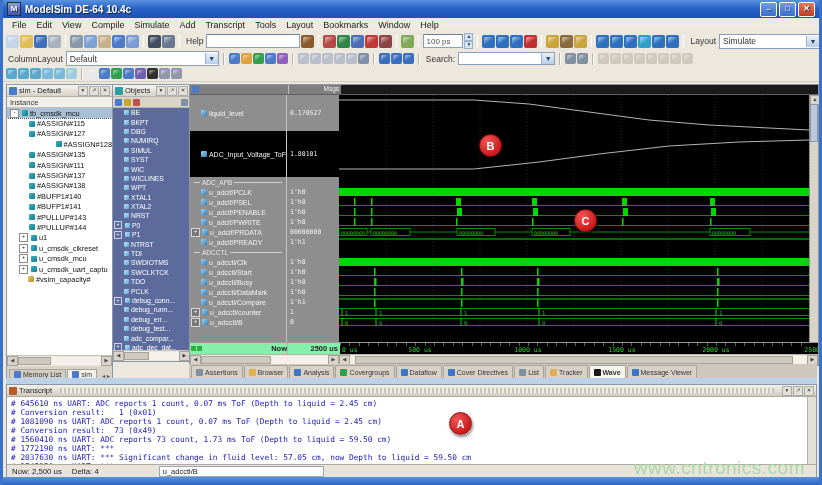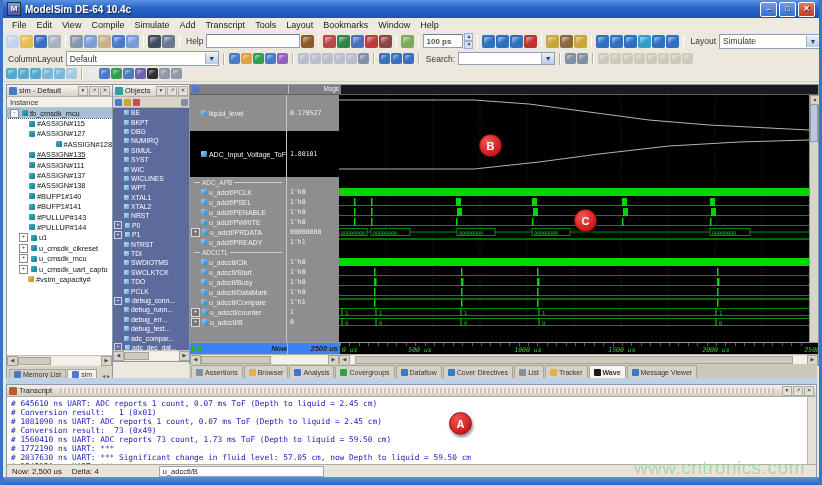--- a/index.html
+++ b/index.html
@@ -25,21 +25,21 @@
     border-bottom:1px solid #d5d0c5;}
   #tb1{top:31px;height:20px;} #tb2{top:51px;height:15px;} #tb3{top:66px;height:15px;}
   .tbgroup{display:flex;align-items:center;gap:1px;padding:0 3px;}
   .sep{width:1px;height:12px;background:#b8b3a8;border-right:1px solid #fff;margin:0 1px;}
   .ic{width:13px;height:13px;border-radius:2px;position:relative;}
   .ic i{position:absolute;left:2px;top:2px;right:2px;bottom:2px;border-radius:2px;
     background:linear-gradient(145deg,rgba(255,255,255,.65),rgba(255,255,255,0) 55%);}
   #tb2 .ic,#tb3 .ic{width:11px;height:11px;}
   .tlabel{font-size:8.5px;color:#333;margin:0 2px;}
   .fld{background:#fff;border:1px solid #8aa0b8;border-top-color:#6a8098;height:12px;
-    font-size:8px;color:#555;display:flex;align-items:center;padding:0 2px;font-weight:bold;}
+    font-size:8px;color:#555;display:flex;align-items:center;padding:0 2px;}
   .combo{background:#fff;border:1px solid #8aa0b8;height:13px;display:flex;align-items:center;
     font-size:8.5px;color:#333;padding-left:3px;}
   .combo .arrow{margin-left:auto;width:12px;height:11px;background:linear-gradient(#e8f0fa,#b9cdea);
     border-left:1px solid #9ab0cc;color:#345;font-size:7px;line-height:11px;text-align:center;}
   .spin{display:flex;flex-direction:column;width:9px;}
   .spin b{height:6px;background:#d7e3f2;border:1px solid #9ab0cc;font-size:5px;line-height:4px;
     text-align:center;color:#345;font-weight:normal;}
   
   .panel{position:absolute;background:#fff;border:1px solid #8c98a8;}
   .panel-title{height:11px;background:linear-gradient(#f7f5ef,#d6d2c6);border-bottom:1px solid #b8b3a8;
@@ -100,21 +100,21 @@
   .wrow .exp{width:7px;height:7px;border:1px solid #d8d8d8;background:#777;color:#fff;font-size:6px;
     line-height:5px;text-align:center;margin-left:1px;flex:none;}
   .wrow .dia{width:6px;height:6px;background:linear-gradient(135deg,#9fd2f0,#2f7ec0);margin:0 2px;
     flex:none;border-radius:1px;}
   .wrow.sel{background:#000;}
   .wdiv{display:flex;align-items:center;color:#e8e8e8;font-size:6.5px;padding:0 2px;}
   .wdiv:before,.wdiv:after{content:"";flex:1;border-top:1px solid #cfcfcf;margin:0 2px;}
   .wdiv:before{max-width:6px;}
   .vrow{display:flex;align-items:center;font-family:"DejaVu Sans Mono",monospace;font-size:6.5px;
     color:#f2f2f2;padding-left:3px;box-sizing:border-box;}
-  .wv-nowrow{height:11px;display:flex;background:#3b82f6;border-top:1px solid #9a9a9a;font-style:italic;}
+  .wv-nowrow{height:11px;display:flex;background:#86efac;border-top:1px solid #9a9a9a;}
   .wv-nowrow .nb{width:14px;display:flex;gap:1px;align-items:center;padding-left:1px;}
   .wv-nowrow .nb b{width:5px;height:5px;background:#2fae3f;}
   .wv-nowrow .nl{width:82px;text-align:right;font-size:7.5px;font-weight:bold;color:#222;line-height:11px;}
   .wv-nowrow .nv{width:53px;text-align:right;font-size:7.5px;font-weight:bold;color:#222;
     border-left:1px solid #b8b3a8;line-height:11px;padding-right:2px;box-sizing:border-box;}
   .timeline{flex:1;background:#000;position:relative;overflow:hidden;}
   .tl-ticks{position:absolute;left:0;top:0;right:8px;height:3px;
     background:repeating-linear-gradient(90deg,#4a6a4a 0 1px,transparent 1px 9.4px);}
   .tl-lab{position:absolute;top:3px;font-size:6.5px;color:#2fd02f;font-family:"DejaVu Sans Mono",monospace;}
   .wv-hscroll{height:10px;background:#ece8de;border-top:1px solid #b8b3a8;display:flex;}
@@ -494,21 +494,21 @@
         <div class="trow" style="padding-left: 11px;">
           <span style="width: 9px;"></span>
           <span class="dia"></span>
           <span>#ASSIGN#127</span>
         </div>
         <div class="trow" style="padding-left: 11px; justify-content: flex-end;">
           <span style="width: 9px;"></span>
           <span class="dia"></span>
           <span>#ASSIGN#128</span>
         </div>
-        <div class="trow" style="padding-left: 11px; text-decoration: underline;">
+        <div class="trow" style="padding-left: 11px;">
           <span style="width: 9px;"></span>
           <span class="dia"></span>
           <span>#ASSIGN#135</span>
         </div>
         <div class="trow" style="padding-left: 11px;">
           <span style="width: 9px;"></span>
           <span class="dia"></span>
           <span>#ASSIGN#111</span>
         </div>
         <div class="trow" style="padding-left: 11px;">

